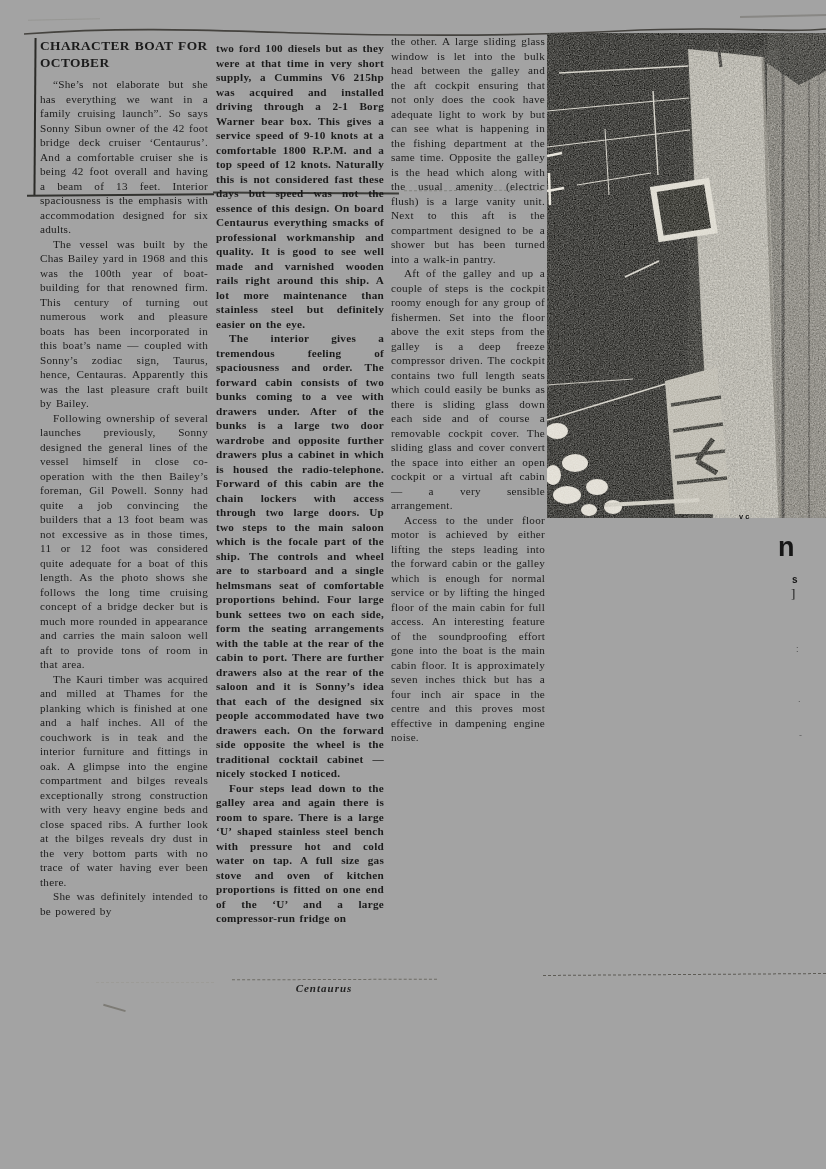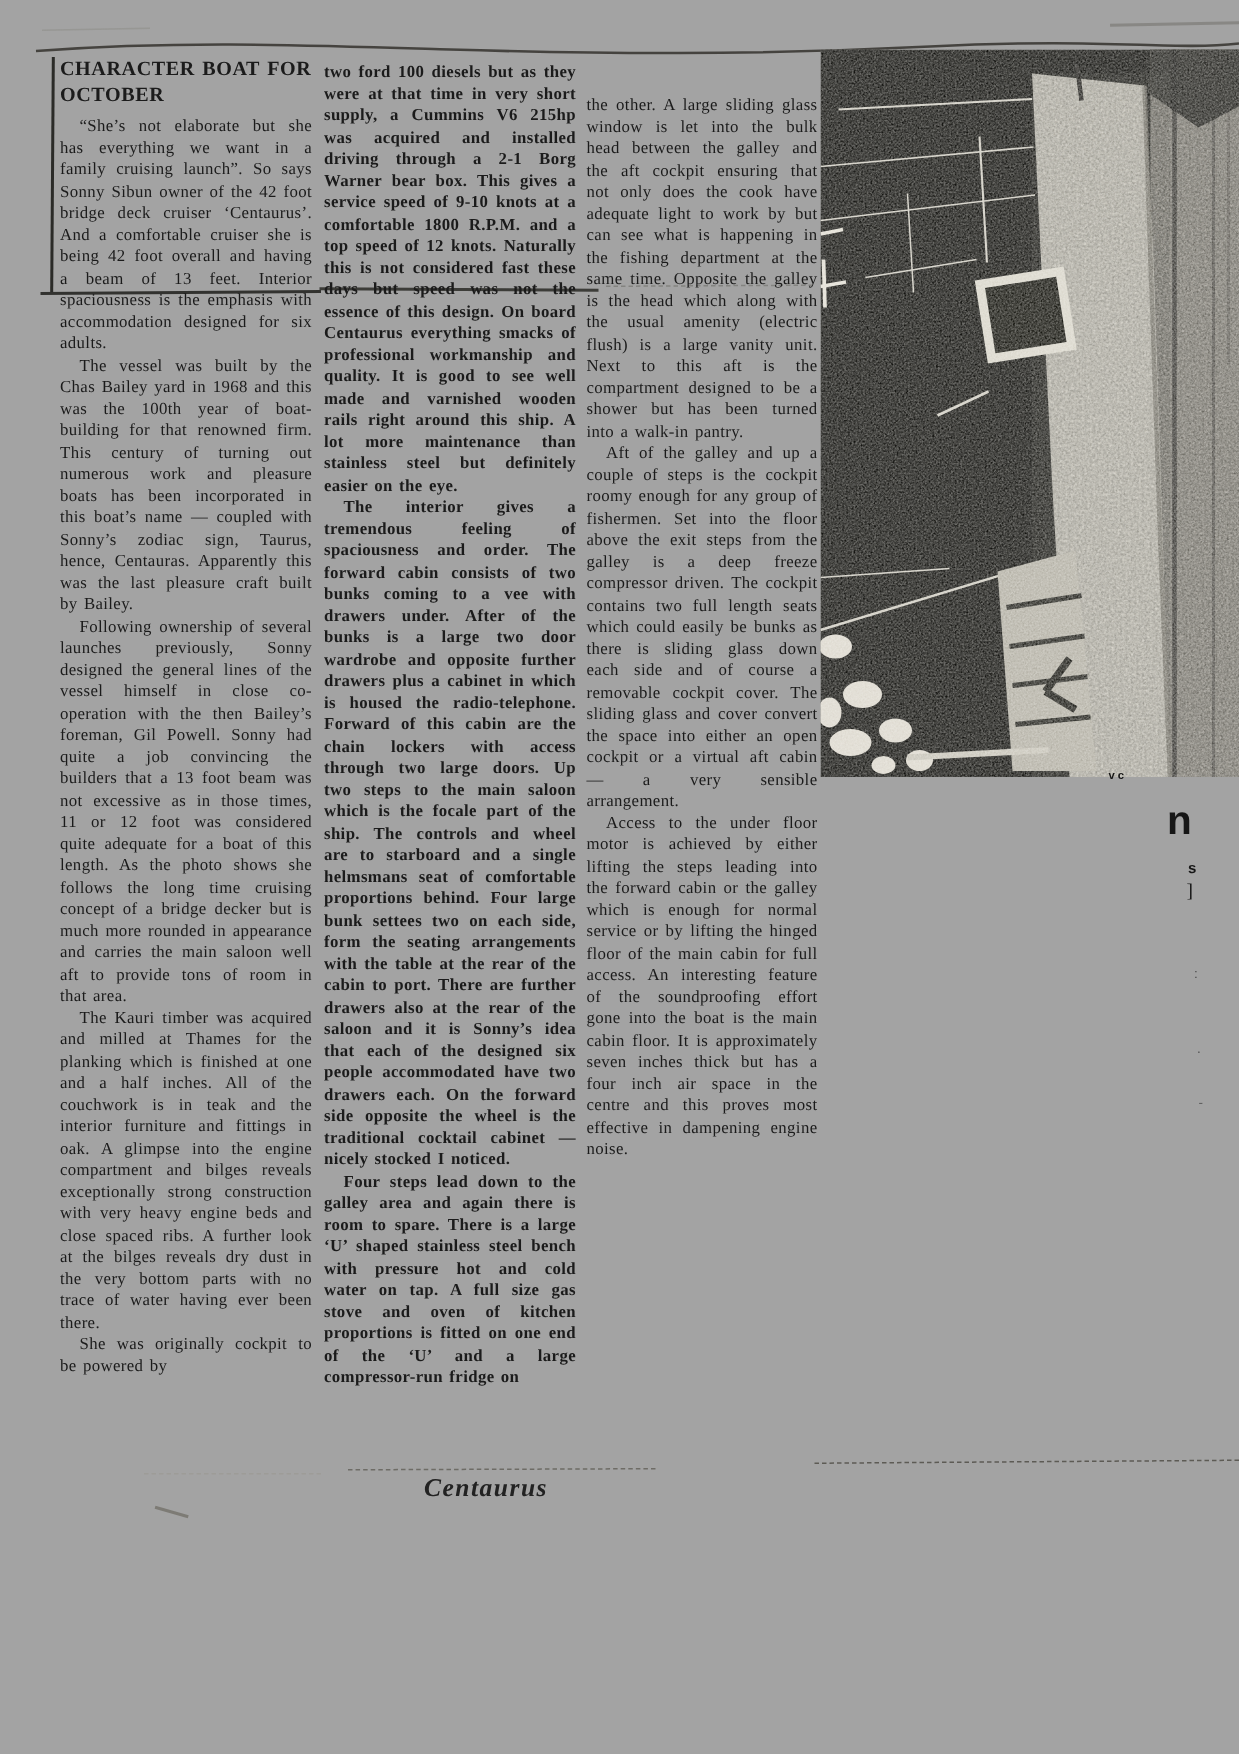--- a/index.html
+++ b/index.html
@@ -4,28 +4,28 @@
 <style>
   html,body{margin:0;padding:0;background:#f6f5f1;}
   .page{
     position:relative;width:826px;height:1169px;background:#a3a3a3;
     font-family:"Liberation Serif","DejaVu Serif",serif;color:#1b1b1b;overflow:hidden;padding-left:48px;
   }
   .col{position:absolute;text-align:justify;font-size:11.2px;line-height:14.5px;
        letter-spacing:.25px;word-spacing:1.2px;}
   .col-1{left:40px;top:38px;width:168px;}
   .col-2{left:216px;top:41px;width:168px;font-weight:bold;}
-  .col-3{left:391px;top:34px;width:154px;margin-top:29px;}
+  .col-3{left:391px;top:34px;width:154px;}
   .headline{font-size:13.4px;line-height:16.5px;font-weight:bold;letter-spacing:.4px;
             margin:0 0 6px 0;text-align:left;}
   .para{margin:0;}
   .para.ind{text-indent:13px;}
   .photo{position:absolute;left:547px;top:33px;width:279px;height:485px;}
   .caption{position:absolute;left:254px;top:982px;width:140px;text-align:center;
-           font-style:italic;font-weight:bold;font-size:17px;letter-spacing:1px;color:#222;}
+           font-style:italic;font-weight:bold;font-size:11px;letter-spacing:1px;color:#222;}
   
   .artifact{position:absolute;pointer-events:none;}
   .top-rule{left:0;top:0;width:826px;height:46px;}
   .left-rule{left:34px;top:38px;width:1.6px;height:158px;background:#2b2b28;transform:rotate(.4deg);}
   .strike-1{left:27px;top:194px;width:187px;height:2px;background:#32322f;transform:rotate(-.4deg);}
   .strike-2{left:213px;top:192px;width:186px;height:2px;background:#3c3c38;transform:rotate(.3deg);}
   .strike-dashes{left:404px;top:190px;width:138px;height:0;border-top:1.4px dashed #6a6a64;opacity:.55;transform:rotate(-.3deg);}
   .corner-l{left:28px;top:19px;width:72px;height:1.4px;background:#8b8b85;opacity:.5;transform:rotate(-1deg);}
   .corner-r{left:740px;top:15px;width:86px;height:1.6px;background:#77756f;opacity:.6;transform:rotate(-1.2deg);}
   .bot-dash-1{left:96px;top:982px;width:118px;height:0;border-top:1.3px dashed #9a9892;opacity:.6;}
@@ -56,21 +56,21 @@
   <div class="artifact strike-1"></div>
   <div class="artifact strike-2"></div>
   <div class="artifact strike-dashes"></div>
 
   <div class="col col-1">
     <h1 class="headline">CHARACTER BOAT FOR OCTOBER</h1>
   <p class="para ind">“She’s not elaborate but she has everything we want in a family cruising launch”. So says Sonny Sibun owner of the 42 foot bridge deck cruiser ‘Centaurus’. And a comfortable cruiser she is being 42 foot overall and having a beam of 13 feet. Interior spaciousness is the emphasis with accommodation designed for six adults.</p>
       <p class="para ind">The vessel was built by the Chas Bailey yard in 1968 and this was the 100th year of boat-building for that renowned firm. This century of turning out numerous work and pleasure boats has been incorporated in this boat’s name — coupled with Sonny’s zodiac sign, Taurus, hence, Centauras. Apparently this was the last pleasure craft built by Bailey.</p>
       <p class="para ind">Following ownership of several launches previously, Sonny designed the general lines of the vessel himself in close co-operation with the then Bailey’s foreman, Gil Powell. Sonny had quite a job convincing the builders that a 13 foot beam was not excessive as in those times, 11 or 12 foot was considered quite adequate for a boat of this length. As the photo shows she follows the long time cruising concept of a bridge decker but is much more rounded in appearance and carries the main saloon well aft to provide tons of room in that area.</p>
       <p class="para ind">The Kauri timber was acquired and milled at Thames for the planking which is finished at one and a half inches. All of the couchwork is in teak and the interior furniture and fittings in oak. A glimpse into the engine compartment and bilges reveals exceptionally strong construction with very heavy engine beds and close spaced ribs. A further look at the bilges reveals dry dust in the very bottom parts with no trace of water having ever been there.</p>
-      <p class="para ind">She was originally cockpit to be powered by</p>
+      <p class="para ind">She was definitely intended to be powered by</p>
     </div>
 
   <div class="col col-2">
       <p class="para">two ford 100 diesels but as they were at that time in very short supply, a Cummins V6 215hp was acquired and installed driving through a 2-1 Borg Warner bear box. This gives a service speed of 9-10 knots at a comfortable 1800 R.P.M. and a top speed of 12 knots. Naturally this is not considered fast these days but speed was not the essence of this design. On board Centaurus everything smacks of professional workmanship and quality. It is good to see well made and varnished wooden rails right around this ship. A lot more maintenance than stainless steel but definitely easier on the eye.</p>
       <p class="para ind">The interior gives a tremendous feeling of spaciousness and order. The forward cabin consists of two bunks coming to a vee with drawers under. After of the bunks is a large two door wardrobe and opposite further drawers plus a cabinet in which is housed the radio-telephone. Forward of this cabin are the chain lockers with access through two large doors. Up two steps to the main saloon which is the focale part of the ship. The controls and wheel are to starboard and a single helmsmans seat of comfortable proportions behind. Four large bunk settees two on each side, form the seating arrangements with the table at the rear of the cabin to port. There are further drawers also at the rear of the saloon and it is Sonny’s idea that each of the designed six people accommodated have two drawers each. On the forward side opposite the wheel is the traditional cocktail cabinet — nicely stocked I noticed.</p>
       <p class="para ind">Four steps lead down to the galley area and again there is room to spare. There is a large ‘U’ shaped stainless steel bench with pressure hot and cold water on tap. A full size gas stove and oven of kitchen proportions is fitted on one end of the ‘U’ and a large compressor-run fridge on</p>
     </div>
 
   <div class="col col-3">
       <p class="para">the other. A large sliding glass window is let into the bulk head between the galley and the aft cockpit ensuring that not only does the cook have adequate light to work by but can see what is happening in the fishing department at the same time. Opposite the galley is the head which along with the usual amenity (electric flush) is a large vanity unit. Next to this aft is the compartment designed to be a shower but has been turned into a walk-in pantry.</p>

